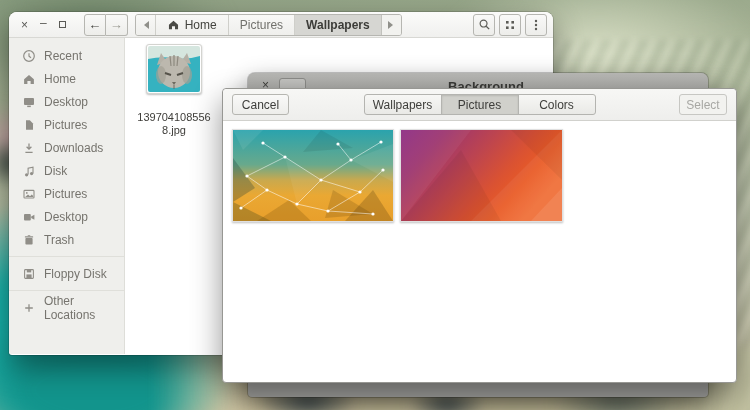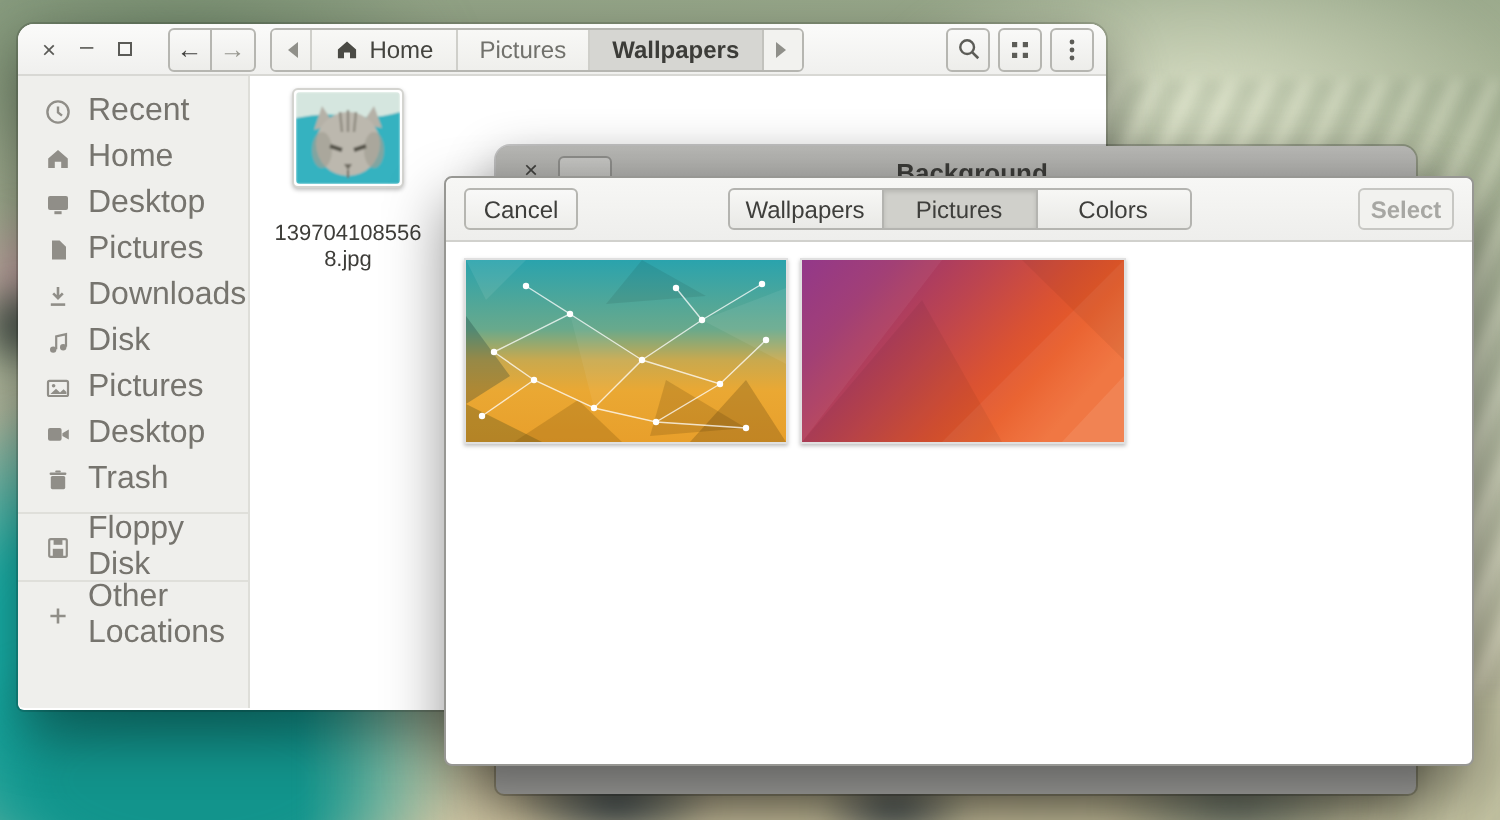--- a/index.html
+++ b/index.html
@@ -50,21 +50,21 @@
   .crumb{display:flex;align-items:center;gap:5px;padding:0 11px;font-size:12px;color:#71716c;border-right:1px solid #cfcfca;background:linear-gradient(#f8f8f6,#efefec);}
   .crumb.first{color:#44443f;}
   .crumb.active{background:#d6d6d2;color:#3c3c38;font-weight:bold;border-right:1px solid #c2c2bd;}
   .crumb.tri{padding:0 6px;}
   .tri-l{width:0;height:0;border:4px solid transparent;border-right:5px solid #90908a;margin-left:-2px;}
   .tri-r{width:0;height:0;border:4px solid transparent;border-left:5px solid #90908a;margin-right:-2px;}
   .fm-tools{margin-left:auto;display:flex;gap:4px;}
   .fm-tools .gbtn{width:22px;height:22px;}
   .fm-body{display:flex;height:316px;border-radius:0 0 3px 3px;overflow:hidden;}
   .sidebar{width:116px;background:#efefec;border-right:1px solid #deded9;padding-top:6px;}
-  .side-item{display:flex;align-items:center;gap:8px;height:23px;padding-left:13px;font-size:16px;color:#76746e;cursor:default;}
+  .side-item{display:flex;align-items:center;gap:8px;height:23px;padding-left:13px;font-size:12px;color:#76746e;cursor:default;}
   .side-sep{height:1px;background:#dfdfda;margin:5px 0;}
   .fm-main{flex:1;background:#fff;}
   .file-tile{width:88px;margin:6px 0 0 5px;display:flex;flex-direction:column;align-items:center;}
   .thumb-frame{width:56px;height:50px;background:#fff;border:1px solid #d4d4d0;border-radius:3px;box-shadow:0 1px 2px rgba(0,0,0,.25);padding:1px;}
   .thumb-frame svg{display:block;border-radius:2px;}
   .file-name{margin-top:17px;font-size:11px;line-height:13px;color:#3e3d39;text-align:center;}
 
   
   .bgwin{position:absolute;left:248px;top:73px;width:460px;height:324px;background:#a3a3a0;
          border-radius:7px 7px 4px 4px;box-shadow:0 10px 26px rgba(0,0,0,.45),0 0 0 1px rgba(0,0,0,.2);}
@@ -82,21 +82,21 @@
   .ch-header{position:relative;height:32px;display:flex;align-items:center;padding:0 9px;
            background:linear-gradient(#f7f7f5,#eeeeec);border-bottom:1px solid #d1d1cd;border-radius:4px 4px 0 0;}
   .btn-cancel{width:57px;height:21px;}
   .tabs{position:absolute;left:50%;transform:translateX(-50%);display:flex;height:21px;}
   .tab{width:78px;height:21px;display:flex;align-items:center;justify-content:center;
        background:linear-gradient(#f7f7f5,#e9e9e6);border:1px solid #b4b4b0;font-size:12px;color:#3e3e3b;margin-left:-1px;}
   .tab.first{border-radius:3px 0 0 3px;margin-left:0;}
   .tab.last{border-radius:0 3px 3px 0;}
   .tab.active{background:#d0d0cb;box-shadow:inset 0 1px 2px rgba(0,0,0,.12);}
   .btn-select{margin-left:auto;width:48px;height:21px;background:#f2f2ef;border:1px solid #c7c7c3;border-radius:3px;
-       display:flex;align-items:center;justify-content:center;font-size:12px;color:#a7a7a3;font-weight:bold;}
+       display:flex;align-items:center;justify-content:center;font-size:12px;color:#a7a7a3;}
   .ch-body{position:relative;height:261px;}
   .wp{position:absolute;top:8px;box-shadow:0 1px 2px rgba(0,0,0,.25);border:1px solid rgba(0,0,0,.12);}
   .wp svg{display:block;}
   .wp1{left:9px;}
   .wp2{left:177px;}
 </style>
 </head>
 <body>
 
 <div class="stage">

